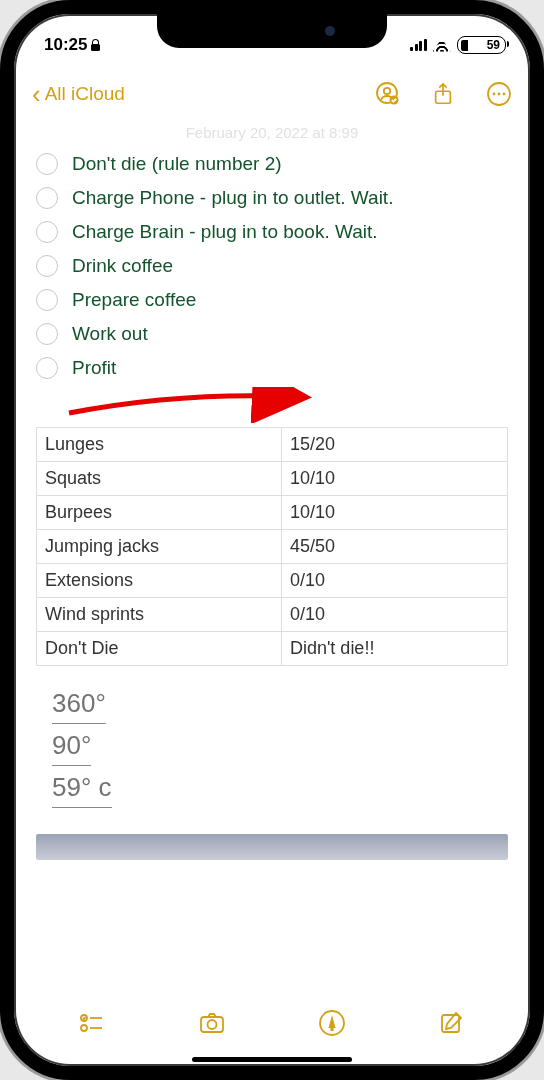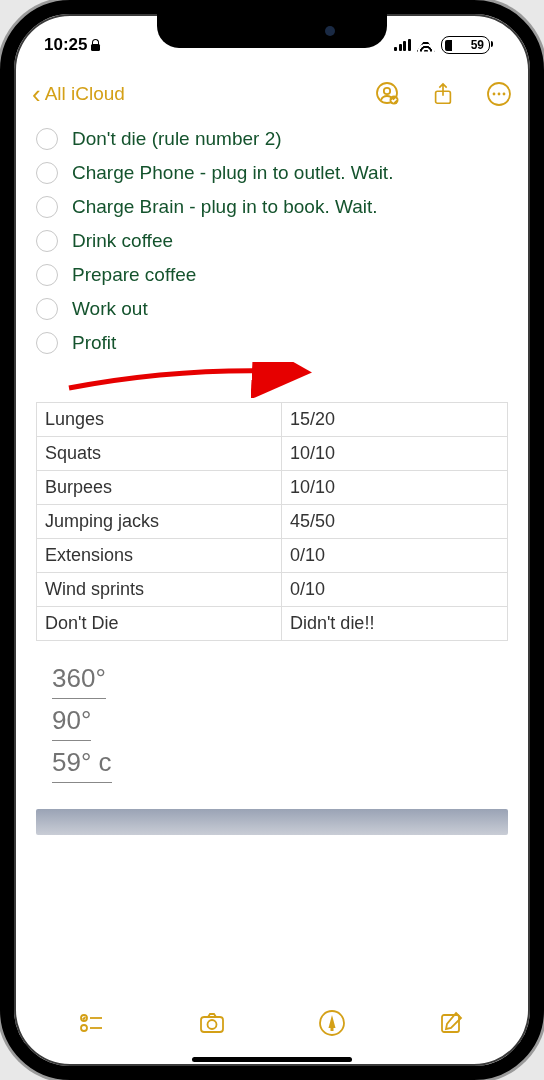--- a/index.html
+++ b/index.html
@@ -42,21 +42,21 @@
     top: 12px;
     width: 10px;
     height: 10px;
     border-radius: 50%;
     background: #1a2a44;
   }
   .status-bar {
     position: absolute;
     top: 0;
     left: 0;
-    right: 16px;
+    right: 0;
     height: 50px;
     display: flex;
     justify-content: space-between;
     align-items: center;
     padding: 12px 24px 0 30px;
     font-size: 17px;
     font-weight: 600;
     z-index: 20;
   }
   .status-left { display:flex; align-items:center; gap:4px; }
@@ -220,20 +220,21 @@
           <circle cx="13" cy="13" r="11"></circle>
           <circle cx="8" cy="13" r="1.4" fill="#d4a017" stroke="none"></circle>
           <circle cx="13" cy="13" r="1.4" fill="#d4a017" stroke="none"></circle>
           <circle cx="18" cy="13" r="1.4" fill="#d4a017" stroke="none"></circle>
         </svg>
       </div>
     </div>
   </div>
 
   <div class="content">
+    <div class="ghost-date">February 20, 2022 at 8:99</div>
 
     <ul class="checklist">
       <li>
           <span class="circle"></span>
           <span>Don't die (rule number 2)</span>
         </li>
       <li>
           <span class="circle"></span>
           <span>Charge Phone - plug in to outlet. Wait.</span>
         </li>

